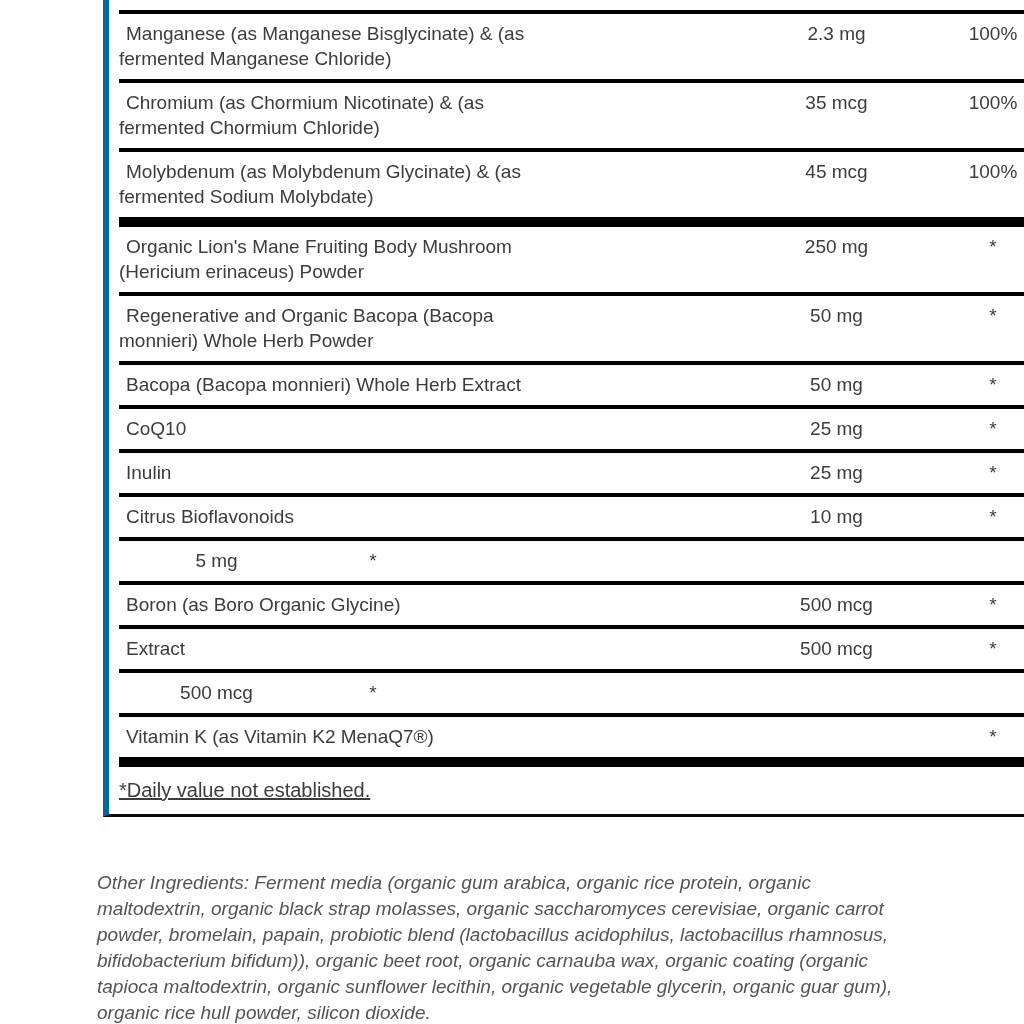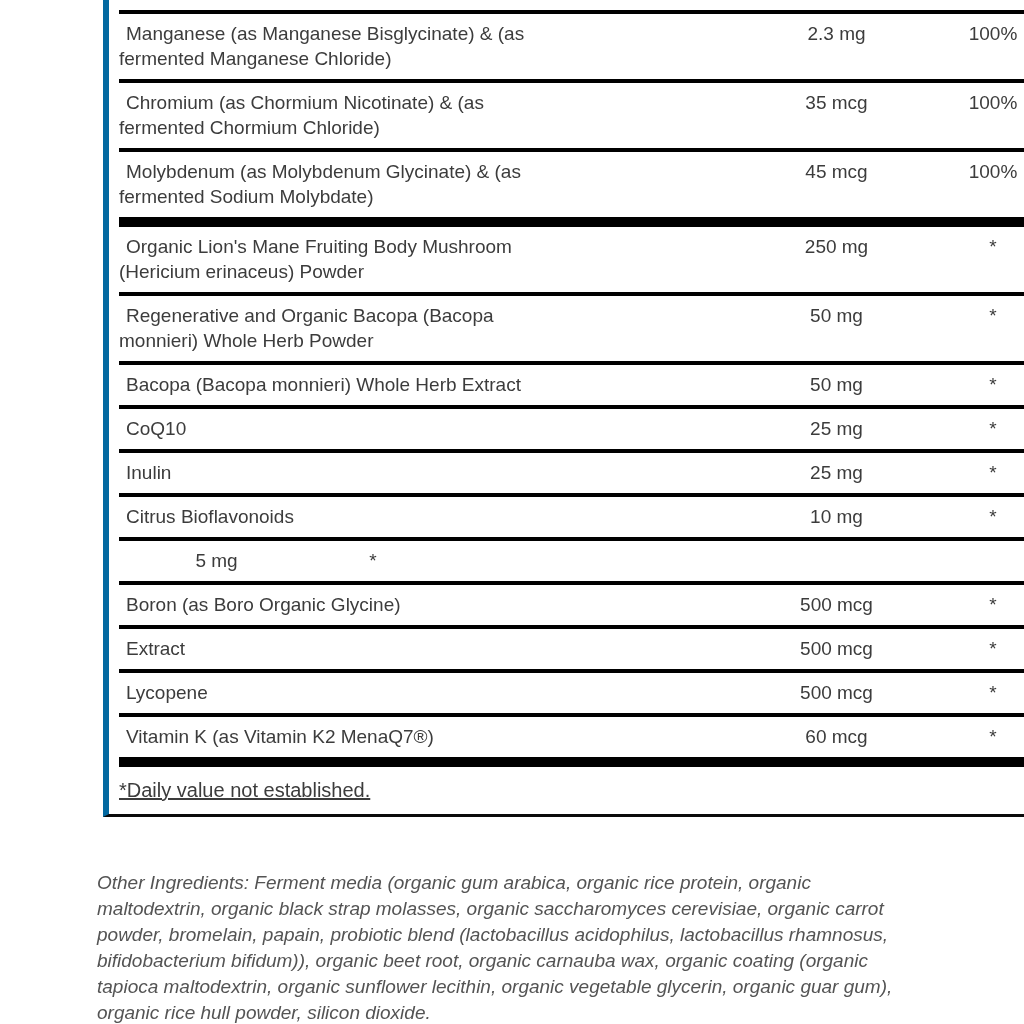--- a/index.html
+++ b/index.html
@@ -155,28 +155,26 @@
           <div class="cell-dv">*</div>
         </div>
         <div class="divider thin"></div>
         <div class="t-row">
           <div class="cell-name">Extract</div>
           <div class="cell-amount">500 mcg</div>
           <div class="cell-dv">*</div>
         </div>
         <div class="divider thin"></div>
         <div class="t-row">
-          <div class="cell-name">Lycopene</div>
           <div class="cell-amount">500 mcg</div>
           <div class="cell-dv">*</div>
         </div>
         <div class="divider thin"></div>
         <div class="t-row">
           <div class="cell-name">Vitamin K (as Vitamin K2 MenaQ7®)</div>
-          <div class="cell-amount">60 mcg</div>
           <div class="cell-dv">*</div>
         </div>
       </div>
     <div class="divider thick"></div>
     <div class="footnote">*Daily value not established.</div>
   </div>
 
   <p class="other-ingredients">Other Ingredients: Ferment media (organic gum arabica, organic rice protein, organic maltodextrin, organic black strap molasses, organic saccharomyces cerevisiae, organic carrot powder, bromelain, papain, probiotic blend (lactobacillus acidophilus, lactobacillus rhamnosus, bifidobacterium bifidum)), organic beet root, organic carnauba wax, organic coating (organic tapioca maltodextrin, organic sunflower lecithin, organic vegetable glycerin, organic guar gum), organic rice hull powder, silicon dioxide.</p>
 
 </div>

